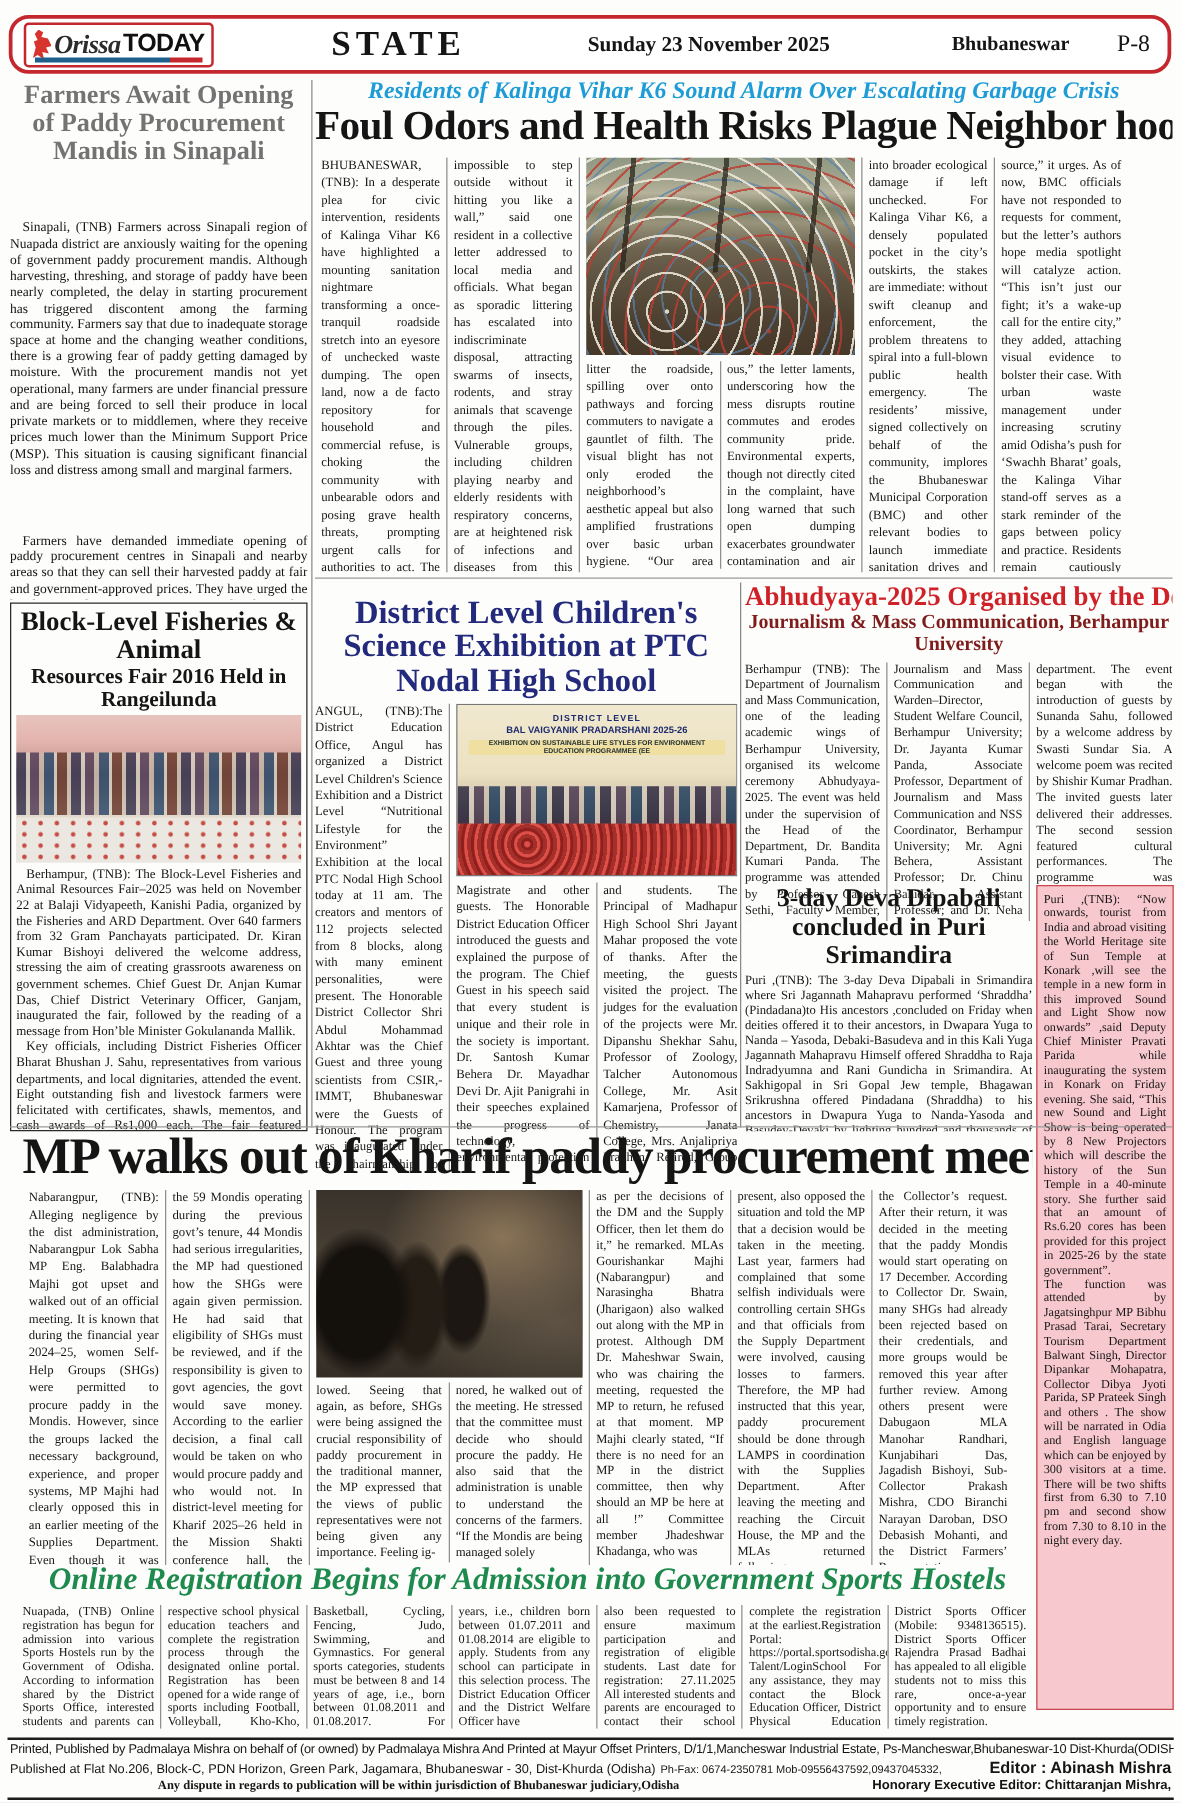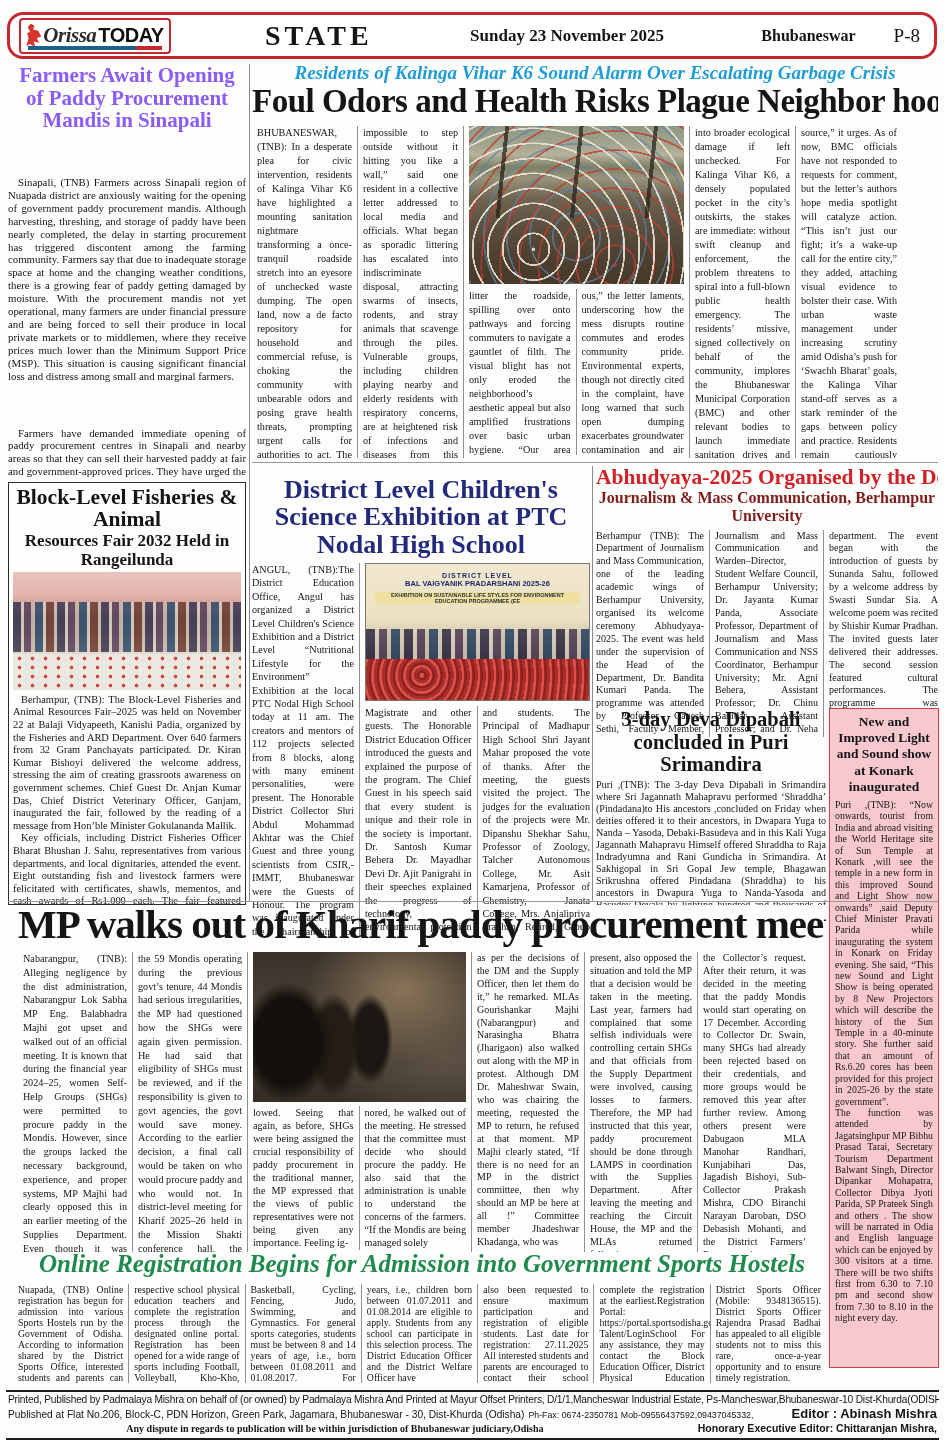--- a/index.html
+++ b/index.html
@@ -31,21 +31,21 @@
   
   .just{ text-align:justify; }
   .vrule{ position:absolute; width:1px; background:#8a8a8a; }
   .hrule{ position:absolute; height:1px; background:#9a9a9a; }
   .cols{ display:flex; }
   .cols > div{ border-right:1px solid #8f8f8f; overflow:hidden; }
   .cols > div:last-child{ border-right:none; }
 
   
   .sec-farmers{ position:absolute; left:8px; top:64px; width:238px; height:416px; overflow:hidden; }
-  .farm-head{ color:#8b5cf6; font-weight:bold; font-size:21px; line-height:1.08; text-align:center; margin-bottom:5px; }
+  .farm-head{ color:#737373; font-weight:bold; font-size:21px; line-height:1.08; text-align:center; margin-bottom:5px; }
   .sec-farmers p{ font-size:10.8px; line-height:12.9px; text-indent:10px;margin-top:44px; }
 
   
   .sec-fish{ position:absolute; left:8px; top:482px; width:238px; height:423px;
     border:1.5px solid #2a2a2a; padding:3px 4px; overflow:hidden; }
   .fish-h1{ font-size:21.5px; font-weight:bold; text-align:center; line-height:1.04; }
   .fish-h2{ font-size:17px; font-weight:bold; text-align:center; line-height:1.12; margin-bottom:3px; }
   .fish-photo{ height:118px; margin-bottom:4px; position:relative; overflow:hidden;
     background:linear-gradient(180deg,#e8c4be 0%,#e3b4ad 18%,#cfa49b 28%,#b5948c 34%,#8d7b78 40%,#b0988c 52%,#d9cabb 62%,#ece7df 75%,#e7e0d6 100%); }
   .fish-photo::before{ content:""; position:absolute; left:0; right:0; top:26%; height:42%; opacity:.85;
@@ -176,21 +176,21 @@
   </header>
 
   <section class="sec-farmers">
     <h2 class="farm-head">Farmers Await Opening of Paddy Procurement Mandis in Sinapali</h2>
     <p class="just">Sinapali, (TNB) Farmers across Sinapali region of Nuapada district are anxiously waiting for the opening of government paddy procurement mandis. Although harvesting, threshing, and storage of paddy have been nearly completed, the delay in starting procurement has triggered discontent among the farming community. Farmers say that due to inadequate storage space at home and the changing weather conditions, there is a growing fear of paddy getting damaged by moisture. With the procurement mandis not yet operational, many farmers are under financial pressure and are being forced to sell their produce in local private markets or to middlemen, where they receive prices much lower than the Minimum Support Price (MSP). This situation is causing significant financial loss and distress among small and marginal farmers.</p>
     <p class="just">Farmers have demanded immediate opening of paddy procurement centres in Sinapali and nearby areas so that they can sell their harvested paddy at fair and government-approved prices. They have urged the local Agriculture Department, Regulated Market Committee (RMC), and rice millers to take swift action to begin procurement at the earliest. Meanwhile, officials from the Agriculture Department have informed that preparations for opening the mandis are in their final stage, and the procurement dates will be announced soon. Farmers, while waiting for the official notification, have requested strict measures to curb the influence of middlemen and prevent exploitation in black market dealings.</p>
   </section>
 
   <section class="sec-fish">
     <div class="fish-h1">Block-Level Fisheries &amp; Animal</div>
-    <div class="fish-h2">Resources Fair 2032 Held in Rangeilunda</div>
+    <div class="fish-h2">Resources Fair 2016 Held in Rangeilunda</div>
     <div class="fish-photo"></div>
     <p class="just">Berhampur, (TNB): The Block-Level Fisheries and Animal Resources Fair–2025 was held on November 22 at Balaji Vidyapeeth, Kanishi Padia, organized by the Fisheries and ARD Department. Over 640 farmers from 32 Gram Panchayats participated. Dr. Kiran Kumar Bishoyi delivered the welcome address, stressing the aim of creating grassroots awareness on government schemes. Chief Guest Dr. Anjan Kumar Das, Chief District Veterinary Officer, Ganjam, inaugurated the fair, followed by the reading of a message from Hon’ble Minister Gokulananda Mallik.</p>
     <p class="just">Key officials, including District Fisheries Officer Bharat Bhushan J. Sahu, representatives from various departments, and local dignitaries, attended the event. Eight outstanding fish and livestock farmers were felicitated with certificates, shawls, mementos, and cash awards of Rs1,000 each. The fair featured scheme-based exhibitions, expert–farmer interaction sessions, and cultural performances by the Block Kala Sanskruti Sangha. The programme concluded with a vote of thanks by Ms. Monalisa Mishra, Assistant Fisheries Officer, Rangeilunda.</p>
   </section>
 
   <section class="sec-foul">
     <div class="foul-kicker">Residents of Kalinga Vihar K6 Sound Alarm Over Escalating Garbage Crisis</div>
     <h1 class="foul-head">Foul Odors and Health Risks Plague Neighbor hood</h1>
     <div class="cols foul-cols">
       <div class="fcol just">BHUBANESWAR, (TNB): In a desperate plea for civic intervention, residents of Kalinga Vihar K6 have highlighted a mounting sanitation nightmare transforming a once-tranquil roadside stretch into an eyesore of unchecked waste dumping. The open land, now a de facto repository for household and commercial refuse, is choking the community with unbearable odors and posing grave health threats, prompting urgent calls for authorities to act. The issue, which has festered over recent months, has turned daily life into a sensory ordeal for the area’s families. “The stench is constant—it‘s</div>
@@ -236,21 +236,20 @@
       <div class="acol just">department. The event began with the introduction of guests by Sunanda Sahu, followed by a welcome address by Swasti Sundar Sia. A welcome poem was recited by Shishir Kumar Pradhan. The invited guests later delivered their addresses. The second session featured cultural performances. The programme was coordinated and managed by the second-year students of the department.</div>
     </div>
   </section>
 
   <section class="sec-deva">
     <h2 class="deva-head">3-day Deva Dipabali concluded in Puri Srimandira</h2>
     <p class="deva-body just">Puri ,(TNB): The 3-day Deva Dipabali in Srimandira where Sri Jagannath Mahapravu performed ‘Shraddha’ (Pindadana)to His ancestors ,concluded on Friday when deities offered it to their ancestors, in Dwapara  Yuga to Nanda – Yasoda, Debaki-Basudeva  and in this Kali Yuga  Jagannath Mahapravu Himself offered Shraddha to  Raja Indradyumna and Rani Gundicha in Srimandira. At Sakhigopal in Sri Gopal Jew temple, Bhagawan Srikrushna offered Pindadana (Shraddha) to his ancestors in Dwapura Yuga to Nanda-Yasoda and Basudev-Devaki  by lighting hundred and thousands of earthen Deepa (lamps) in almost all  temples in and around Sakhigopinath Temple on Friday night.</p>
   </section>
 
   <aside class="sec-konark">
-    <div class="kon-head">New and Improved Light and Sound show at Konark inaugurated</div>
     <p>Puri ,(TNB): “Now onwards, tourist from India and abroad visiting the World Heritage site of Sun Temple at Konark ,will see the temple in a new form in this improved Sound and Light Show now onwards” ,said Deputy Chief Minister Pravati Parida while inaugurating the system in Konark on Friday evening. She said, “This new Sound and Light Show is being operated by 8 New Projectors which will describe the history of the Sun Temple in a 40-minute story. She further said that an amount of Rs.6.20 cores has been provided for this project in 2025-26 by the state government”.</p>
     <p>The function was attended by Jagatsinghpur MP Bibhu Prasad Tarai, Secretary Tourism Department Balwant Singh, Director Dipankar Mohapatra, Collector Dibya Jyoti Parida, SP Prateek Singh and others . The show will be narrated in Odia and English language which can be enjoyed by 300 visitors at a time. There will be two shifts first from 6.30 to 7.10 pm and second show from 7.30 to 8.10 in the night every day.</p>
   </aside>
 
   <section class="sec-mp">
     <h1 class="mp-head">MP walks out of Kharif paddy procurement meeting</h1>
     <div class="cols mp-cols">
       <div class="mcol w1 just">Nabarangpur, (TNB): Alleging negligence by the dist administration, Nabarangpur Lok Sabha MP Eng. Balabhadra Majhi got upset and walked out of an official meeting. It is known that during the financial year 2024–25, women Self-Help Groups (SHGs) were permitted to procure paddy in the Mondis. However, since the groups lacked the necessary background, experience, and proper systems, MP Majhi had clearly opposed this in an earlier meeting of the Supplies Department. Even though it was found that out of</div>
       <div class="mcol w1 just">the 59 Mondis operating during the previous govt’s tenure, 44 Mondis had serious irregularities, the MP had questioned how the SHGs were again given permission. He had said that eligibility of SHGs must be reviewed, and if the responsibility is given to govt agencies, the govt would save money. According to the earlier decision, a final call would be taken on who would procure paddy and who would not. In district-level meeting for Kharif 2025–26 held in the Mission Shakti conference hall, the decisions were allegedly not fol-</div>
       <div class="mp-mid">

